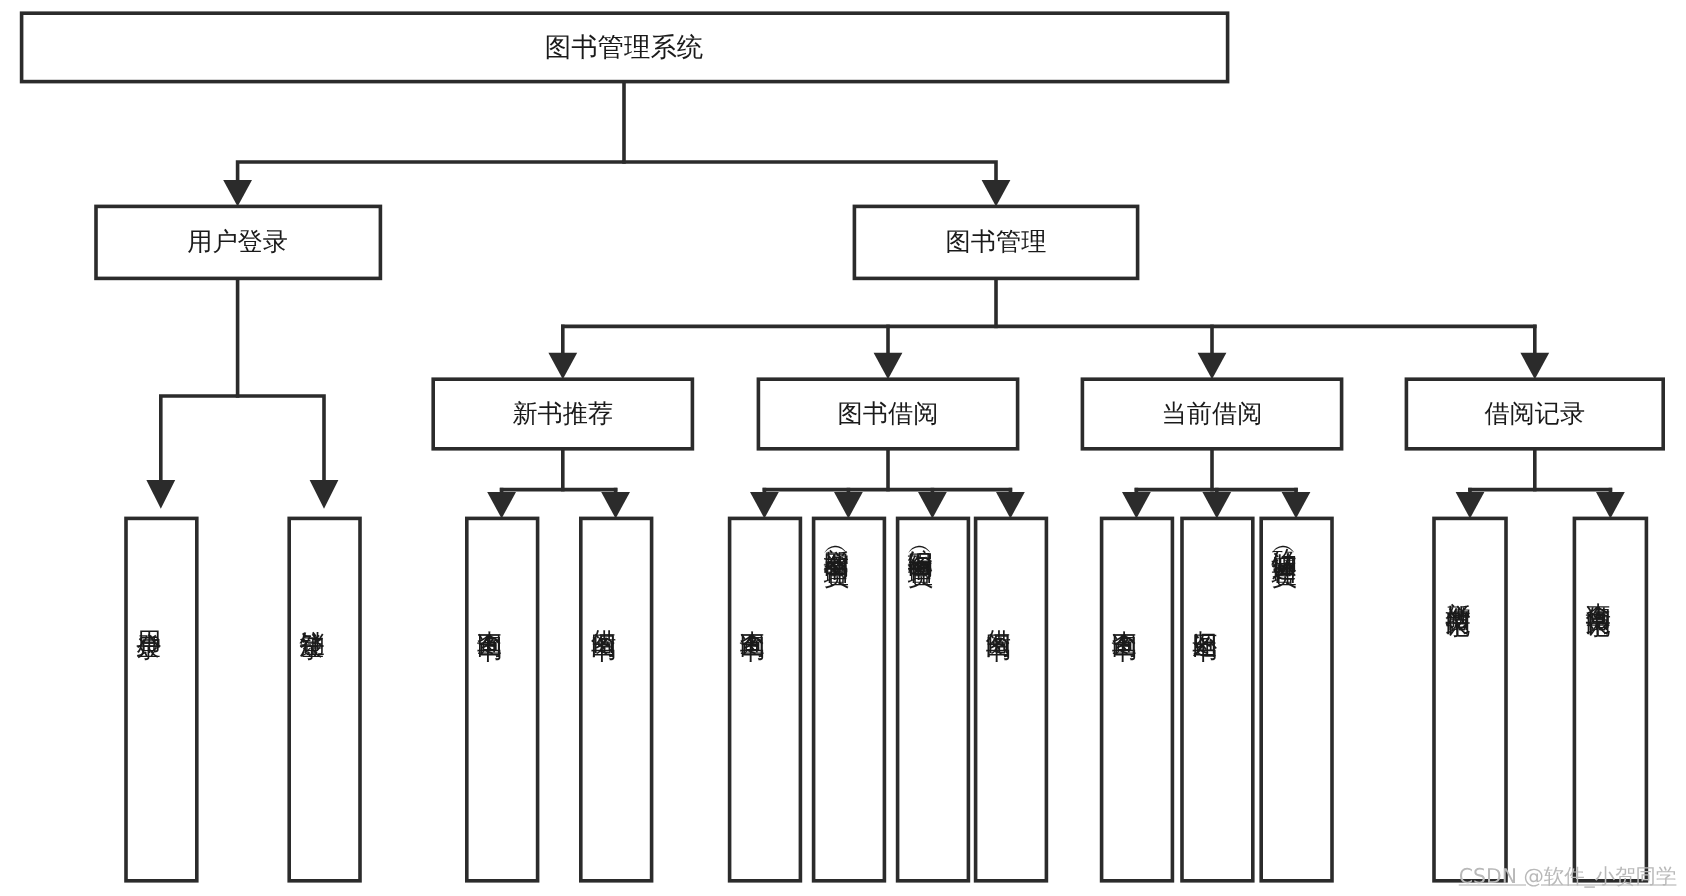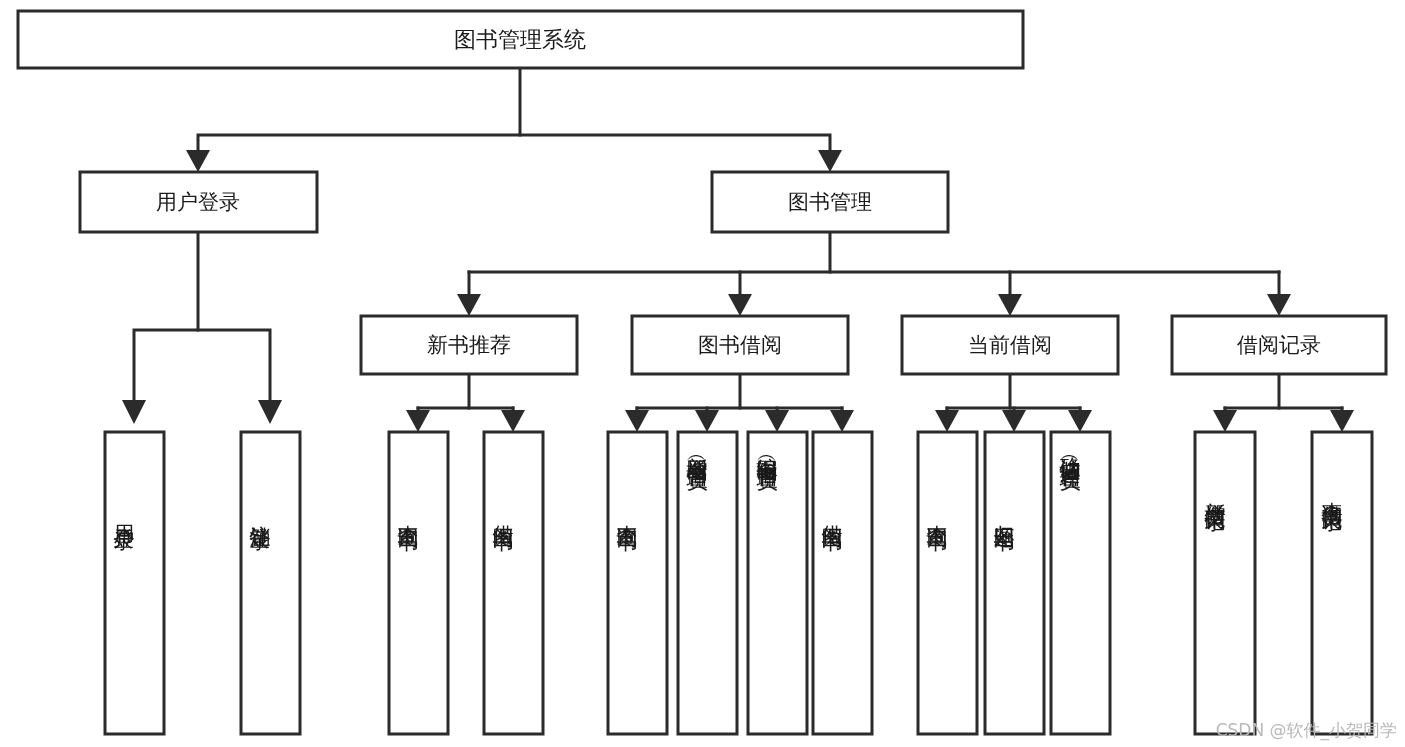--- a/index.html
+++ b/index.html
@@ -14,21 +14,21 @@
           font-size:21px;fill:#1a1a1a;text-anchor:middle;dominant-baseline:middle;}
   .hlabel.big{font-size:22px;}
   .vlabel{position:absolute;
           font-family:"DejaVu Sans","Liberation Sans",sans-serif;
           font-size:21px;color:#1a1a1a;
           writing-mode:vertical-rl;text-orientation:upright;
           letter-spacing:2px;line-height:1;
           white-space:nowrap;pointer-events:none;}
   .watermark{position:absolute;right:8px;bottom:5px;
              font-family:"DejaVu Sans","Liberation Sans",sans-serif;
-             font-size:17px;color:#b9b9b9;white-space:nowrap;}
+             font-size:17px;color:#b9b9b9;white-space:nowrap;text-decoration:underline;}
 </style>
 </head>
 <body>
 
 <div id="stage">
 
   <svg class="diagram" viewBox="0 0 1405 747">
     <defs>
       <marker id="arrow" viewBox="0 0 12 12" refX="6" refY="10" markerWidth="11" markerHeight="11" orient="auto-start-reverse">
         <path d="M 0 0 L 12 0 L 6 12 z" class="arrowhead"></path>

